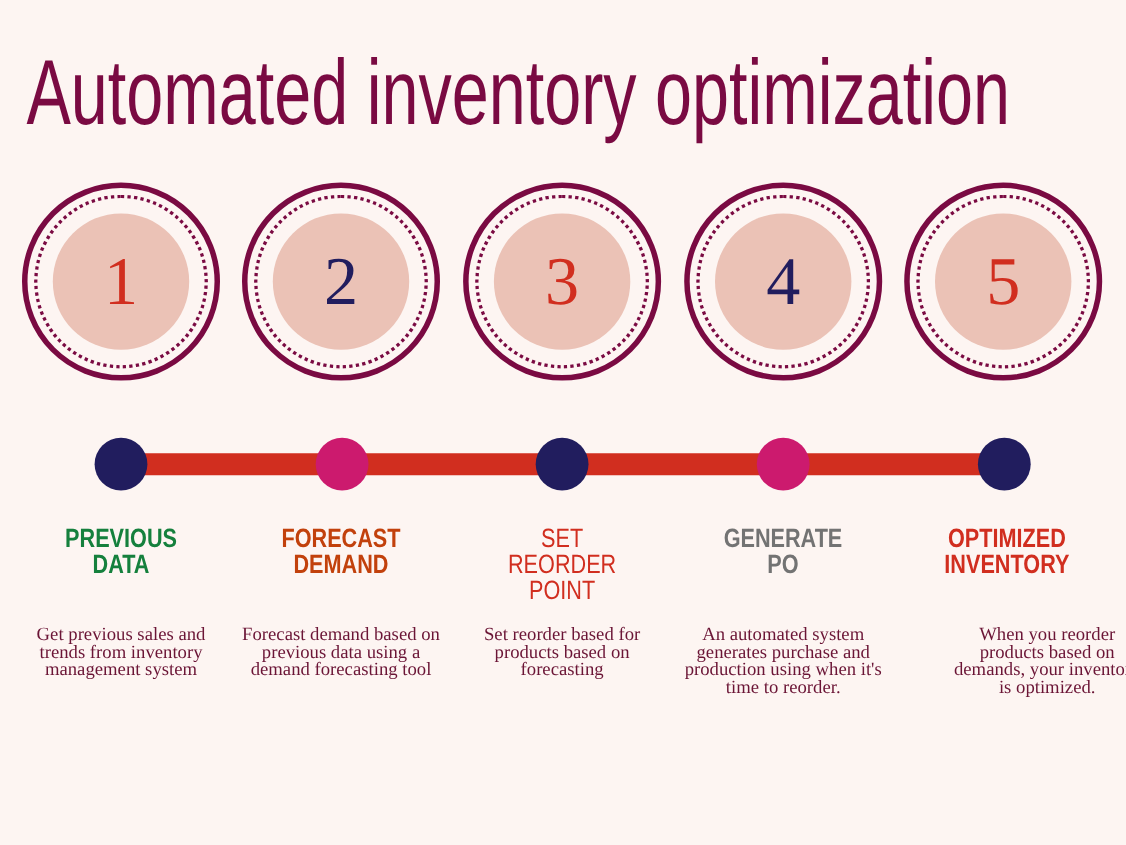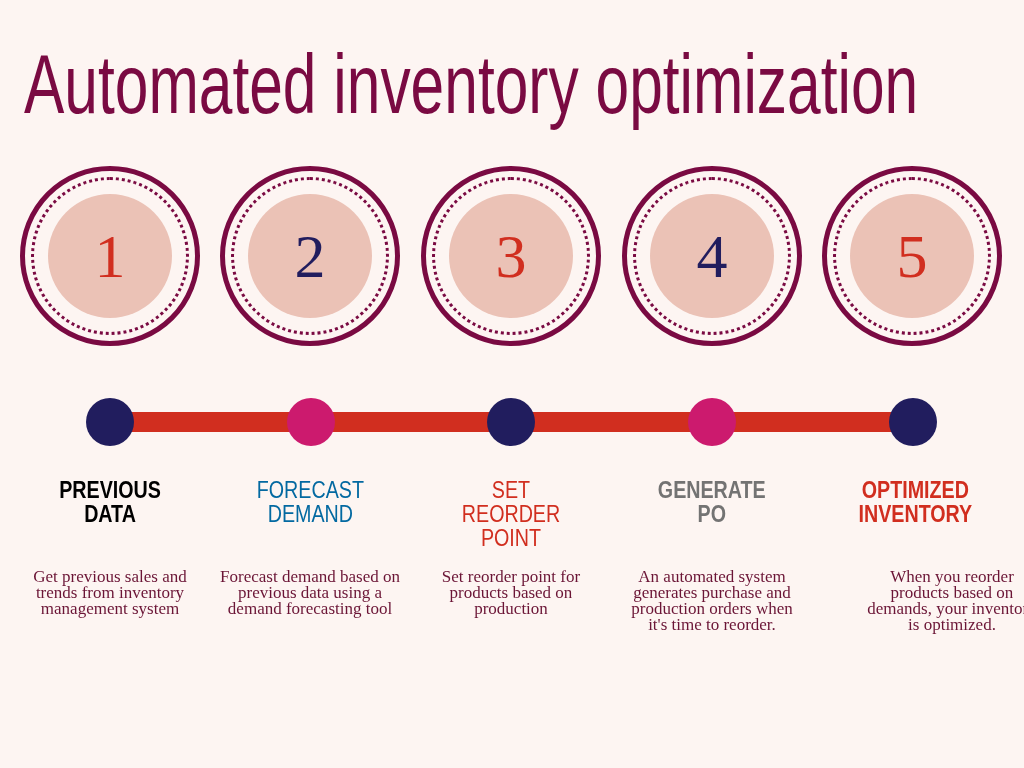--- a/index.html
+++ b/index.html
@@ -98,29 +98,29 @@
   </div>
 </div>
 
 <div class="line"></div>
 <div class="dot" style="left: 86px; background: rgb(33, 29, 94);"></div>
 <div class="dot" style="left: 287px; background: rgb(204, 26, 110);"></div>
 <div class="dot" style="left: 487px; background: rgb(33, 29, 94);"></div>
 <div class="dot" style="left: 688px; background: rgb(204, 26, 110);"></div>
 <div class="dot" style="left: 889px; background: rgb(33, 29, 94);"></div>
 
-<div class="heading" style="left: 20px; color: #000000; font-weight: bold;"><span>PREVIOUS
+<div class="heading" style="left: 20px; color: #15803d; font-weight: bold;"><span>PREVIOUS
 DATA</span></div>
-<div class="heading" style="left: 220px; color: #0369a1; font-weight: normal;"><span>FORECAST
+<div class="heading" style="left: 220px; color: #c2410c; font-weight: bold;"><span>FORECAST
 DEMAND</span></div>
 <div class="heading" style="left: 421px; color: rgb(209, 46, 31); font-weight: normal;"><span>SET
 REORDER
 POINT</span></div>
 <div class="heading" style="left: 622px; color: #737373; font-weight: bold;"><span>GENERATE
 PO</span></div>
 <div class="heading" style="left: 825px; color: rgb(209, 46, 31); font-weight: bold;"><span>OPTIMIZED
 INVENTORY</span></div>
 
 <div class="desc" style="left:18px">Get previous sales and trends from inventory management system</div>
 <div class="desc" style="left:218px">Forecast demand based on previous data using a demand forecasting tool</div>
-<div class="desc" style="left:419px">Set reorder point for products based on production</div>
-<div class="desc" style="left:620px">An automated system generates purchase and production orders when it's time to reorder.</div>
+<div class="desc" style="left:419px">Set reorder based for products based on forecasting</div>
+<div class="desc" style="left:620px">An automated system generates purchase and production using when it's time to reorder.</div>
 <div class="desc" style="left:860px">When you reorder products based on demands, your inventory is optimized.</div>
 
 </body></html>

